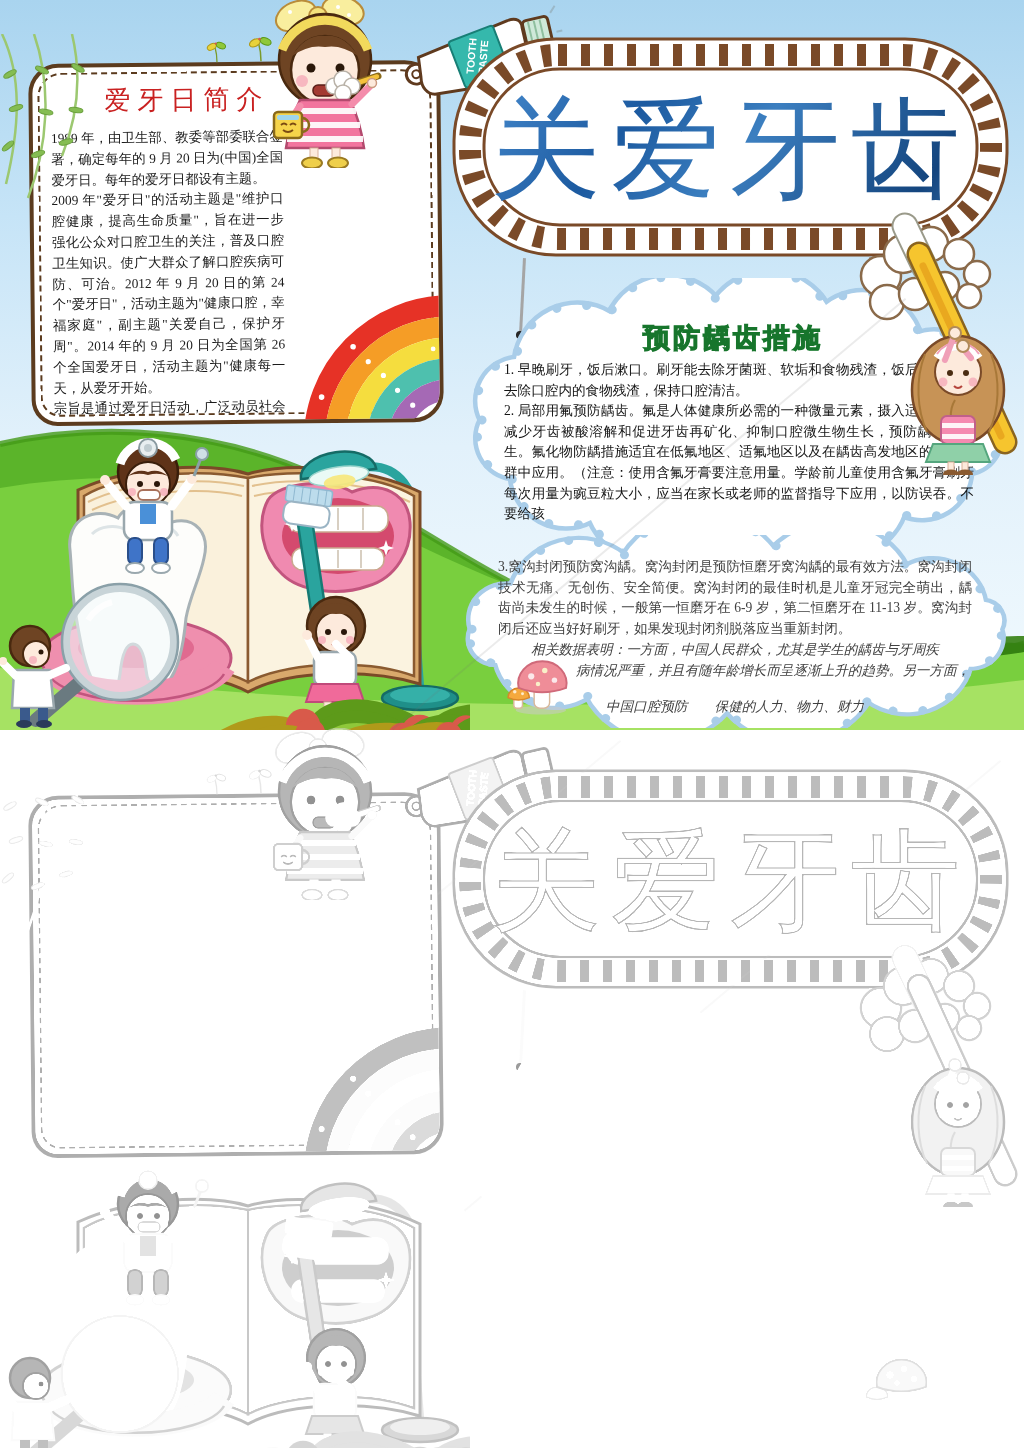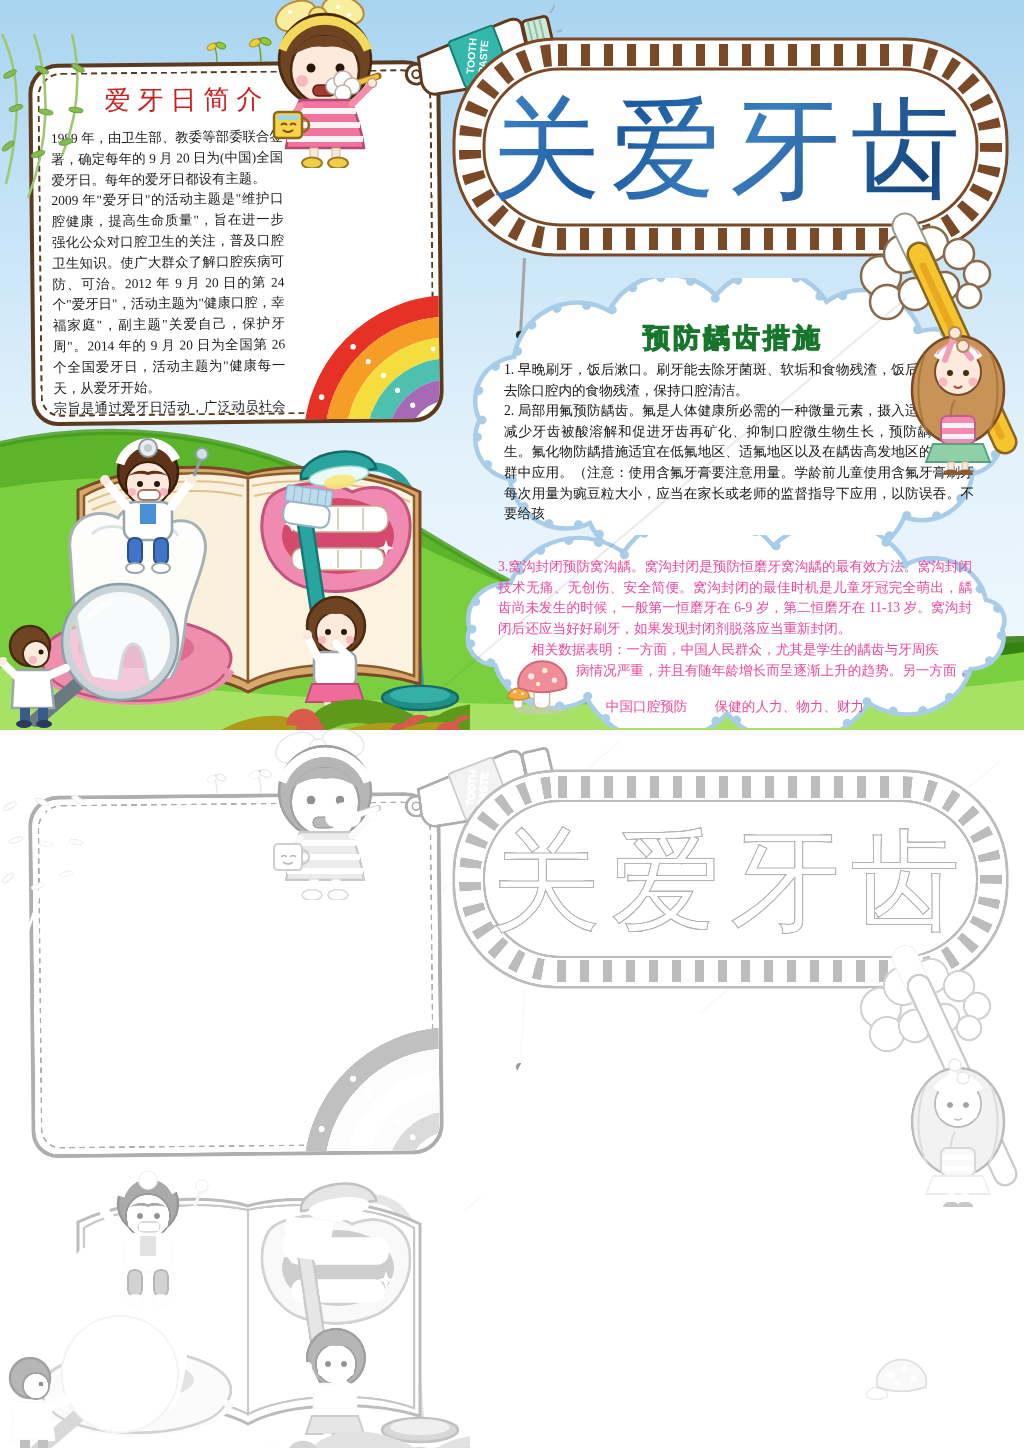--- a/index.html
+++ b/index.html
@@ -45,23 +45,23 @@
   
   .cloud1{position:absolute;left:462px;top:278px;width:552px;height:285px;}
   .cloud2{position:absolute;left:452px;top:535px;width:568px;height:193px;}
   .cloud-shape{position:absolute;inset:0;}
   .cloud1-title{position:absolute;left:0;right:10px;top:42px;text-align:center;
      font-family:"Liberation Sans","DejaVu Sans",sans-serif;font-size:27px;font-weight:bold;
      color:#2fae47;-webkit-text-stroke:1.1px #17752c;letter-spacing:3px;}
   .cloud1-body{position:absolute;left:42px;top:82px;width:470px;font-size:13.6px;line-height:20.6px;
      color:#141414;text-align:justify;}
   .cloud1-body p{margin:0;}
-  .cloud2-body{position:absolute;left:46px;top:22px;width:474px;font-size:13.6px;line-height:20.6px;color:#ec4899;}
+  .cloud2-body{position:absolute;left:46px;top:22px;width:474px;font-size:13.6px;line-height:20.6px;color:#404040;}
   .cloud2-body .item{margin:0;text-align:justify;}
-  .cloud2-body .note{margin:1px 0 0 0;text-align:center;}
+  .cloud2-body .note{margin:1px 0 0 0;text-align:center;font-style:italic;}
   .mush-inline{display:inline-block;width:72px;height:60px;vertical-align:-22px;margin:-16px 2px -18px 2px;}
   .mush-abs{position:absolute;left:408px;top:86px;width:74px;height:62px;}
 
   
   .willow{position:absolute;left:-6px;top:34px;width:128px;height:168px;}
   .mascot{position:absolute;left:246px;top:-4px;width:158px;height:172px;}
   .paste{position:absolute;left:398px;top:0px;width:168px;height:112px;transform:rotate(-13deg);}
   .girlbrush{position:absolute;left:853px;top:210px;width:170px;height:265px;}
   .scene{position:absolute;left:0;top:430px;width:470px;height:300px;}
   .sprout-t1{position:absolute;left:206px;top:40px;width:22px;height:24px;}

